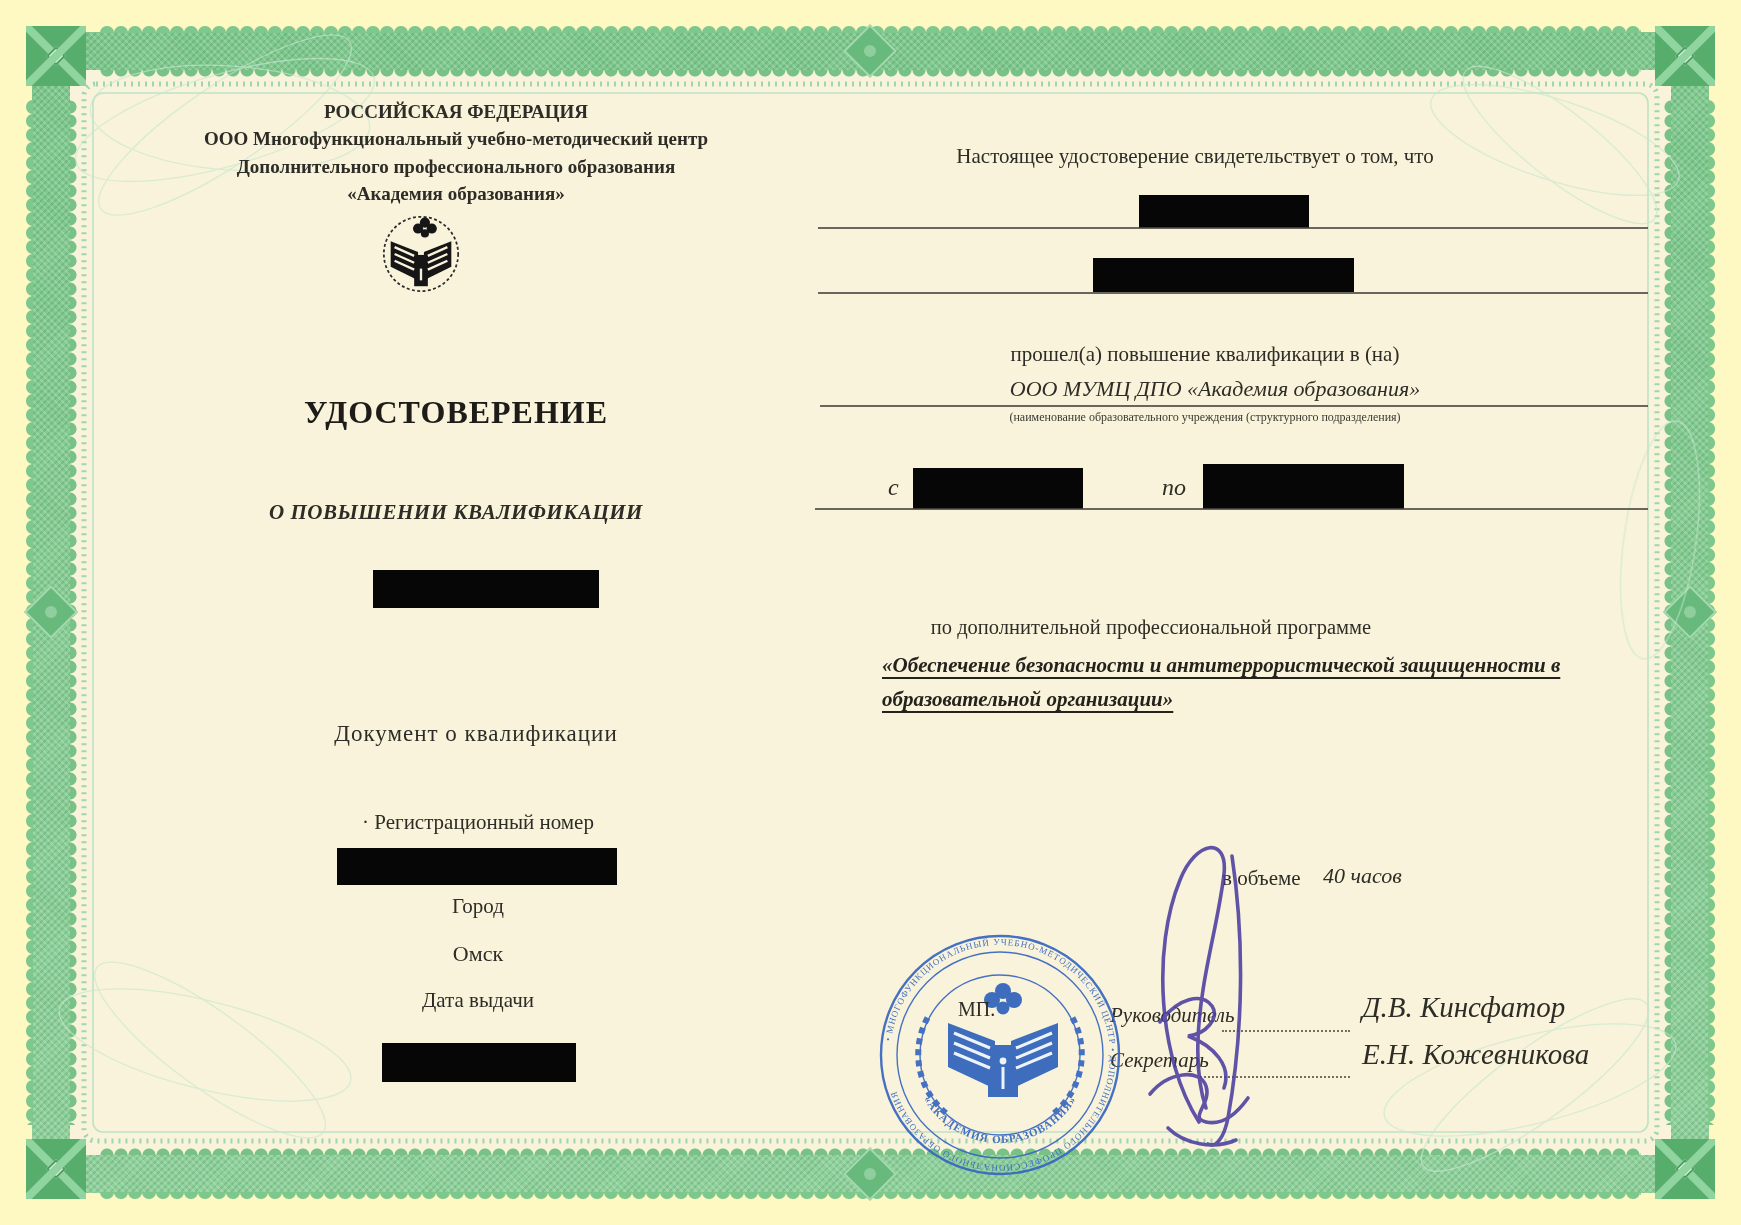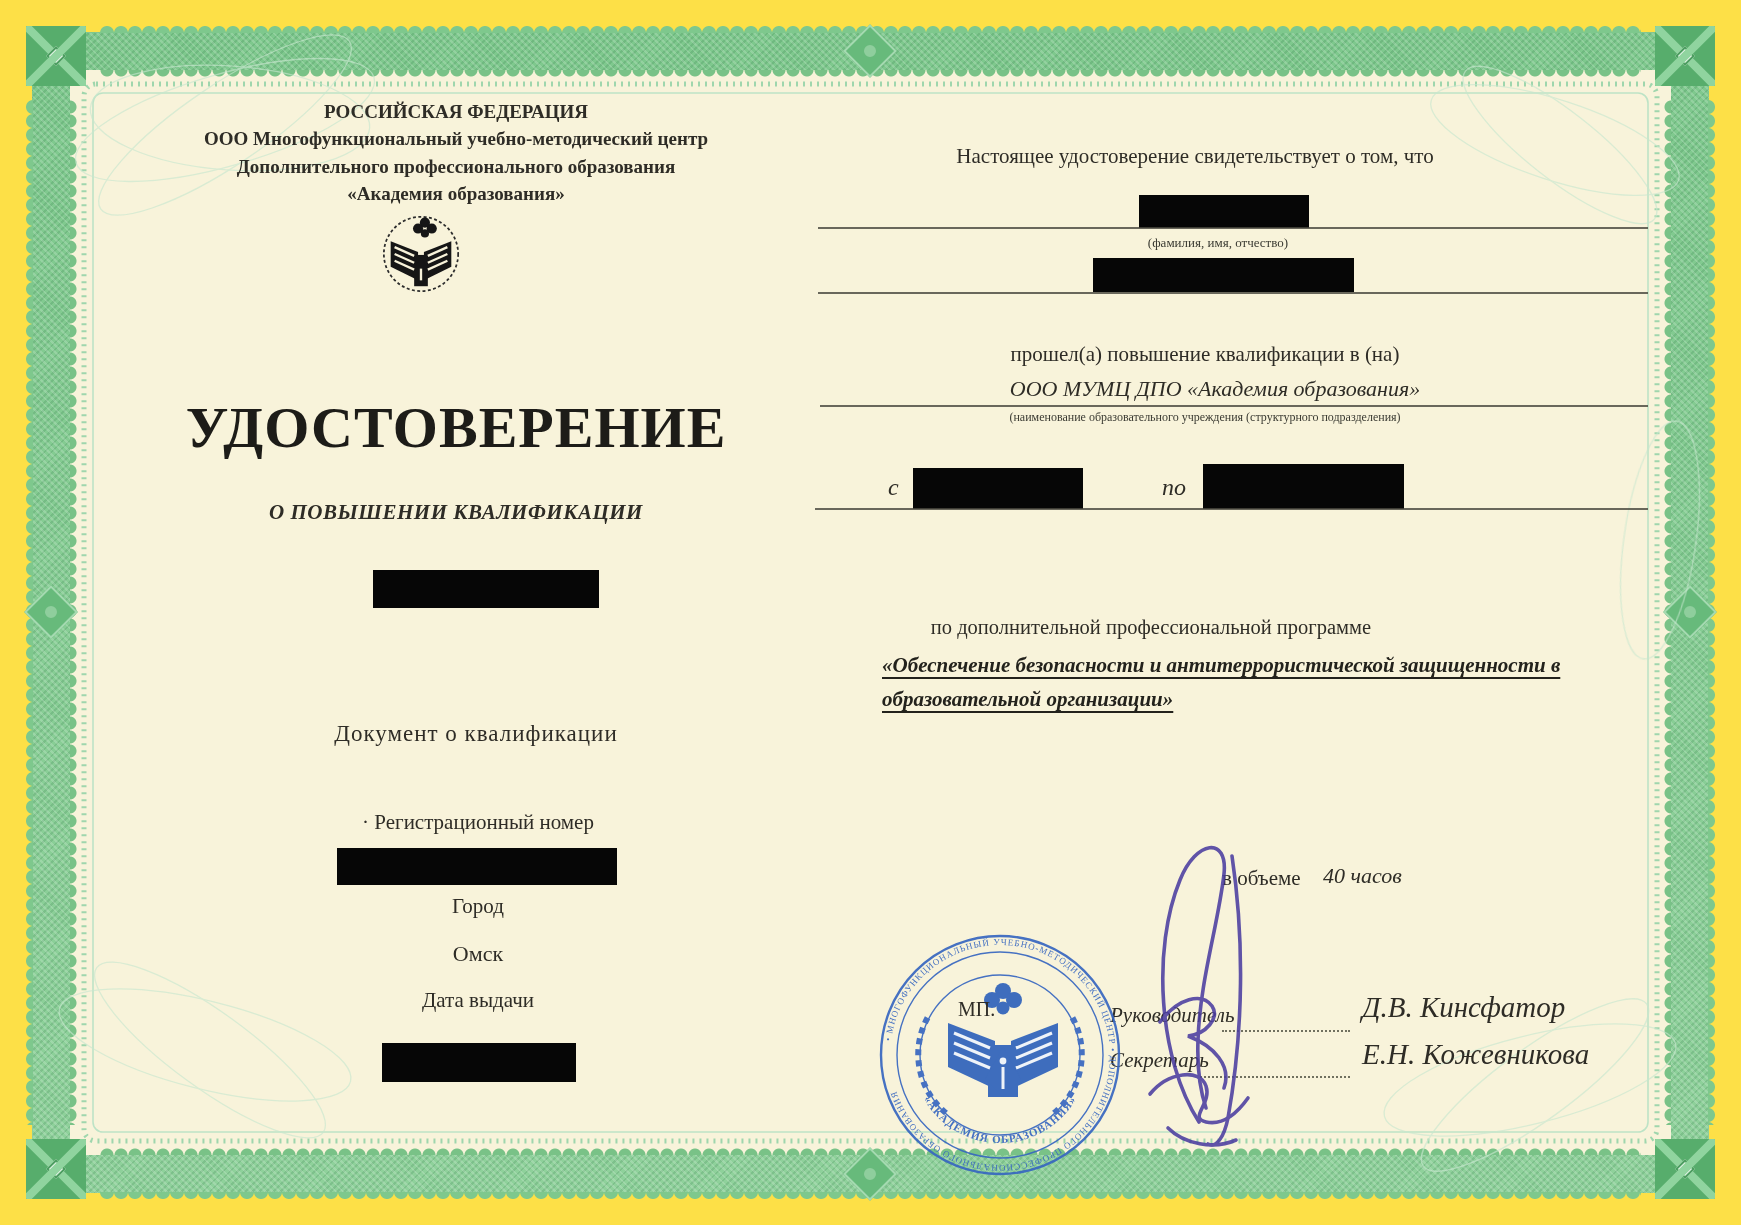--- a/index.html
+++ b/index.html
@@ -1,16 +1,16 @@
 <!DOCTYPE html>
 <html><head>
 <meta charset="utf-8">
 <style>
   html,body{margin:0;padding:0;background:#ffffff;}
-  .page{position:relative;width:1741px;height:1225px;background:#fde047;overflow:hidden;
+  .page{position:relative;width:1741px;height:1225px;background:#fef9c3;overflow:hidden;
         font-family:"Liberation Serif","DejaVu Serif",serif;color:#2e2c26;}
   .abs{position:absolute;}
 
   
   .band{position:absolute;inset:32px;background:
       repeating-linear-gradient(45deg, rgba(255,255,255,.16) 0 2px, transparent 2px 5px),
       repeating-linear-gradient(-45deg, rgba(20,90,45,.14) 0 2px, transparent 2px 5px),
       linear-gradient(#7ec88d,#8fd19b);}
   .hole{position:absolute;inset:70px;background:#f8f3da;}
   .sc{position:absolute;pointer-events:none;}
@@ -40,21 +40,21 @@
 
   .diamond{position:absolute;width:38px;height:38px;background:#67ba7b;transform:rotate(45deg);border:2px solid #a5dab1;box-sizing:border-box;}
   .diamond::after{content:"";position:absolute;left:11px;top:11px;width:12px;height:12px;background:#8fce9d;border-radius:50%;}
   .d-top{left:851px;top:32px;} .d-bottom{left:851px;top:1155px;} .d-left{left:32px;top:593px;} .d-right{left:1671px;top:593px;}
 
   .ropes,.guilloche,.sigsvg{position:absolute;left:0;top:0;pointer-events:none;}
 
   
   .ctr{text-align:center;}
   .hdr{font-weight:bold;font-size:19px;line-height:1.44;}
-  .title{font-weight:bold;font-size:58px;letter-spacing:1px;color:#1d1c18;}
+  .title{font-weight:bold;font-size:32px;letter-spacing:1px;color:#1d1c18;}
   .subtitle{font-weight:bold;font-size:21px;letter-spacing:.5px;}
   .doctype{font-size:23px;letter-spacing:1px;margin-top:41px;}
   .lbl21{font-size:21px;} .lbl22{font-size:22px;}
   .it{font-style:italic;}
   .small-cap{font-size:13px;color:#3a3a32;}
   .tiny-cap{font-size:12px;color:#3a3a32;}
   .rule{position:absolute;height:2px;background:#49483e;opacity:.82;}
   .dotrule{position:absolute;height:0;border-bottom:2px dotted #70705f;}
   .redact{position:absolute;background:#060606;}
   .prog{font-style:italic;font-size:21px;text-decoration:underline;text-decoration-thickness:1.5px;text-underline-offset:5px;color:#23221c;font-weight:bold;}
@@ -157,21 +157,20 @@
 
   <div class="abs ctr lbl21" style="left:172px;top:894px;width:612px;">Город</div>
   <div class="abs ctr lbl22" style="left:172px;top:941px;width:612px;">Омск</div>
   <div class="abs ctr lbl21" style="left:172px;top:988px;width:612px;">Дата выдачи</div>
   <div class="redact" style="left:382px;top:1043px;width:194px;height:39px;"></div>
 
   <div class="abs ctr lbl21" style="left:880px;top:144px;width:630px;">Настоящее удостоверение свидетельствует о том, что</div>
 
   <div class="redact" style="left:1139px;top:195px;width:170px;height:33px;"></div>
   <div class="rule" style="left:818px;top:227px;width:830px;"></div>
-  <div class="abs ctr small-cap" style="left:868px;top:235px;width:700px;">(фамилия, имя, отчество)</div>
 
   <div class="redact" style="left:1093px;top:258px;width:261px;height:34px;"></div>
   <div class="rule" style="left:818px;top:292px;width:830px;"></div>
 
   <div class="abs ctr lbl21" style="left:890px;top:342px;width:630px;">прошел(а) повышение квалификации в (на)</div>
   <div class="abs ctr it lbl22" style="left:890px;top:376px;width:650px;">ООО МУМЦ ДПО «Академия образования»</div>
   <div class="rule" style="left:820px;top:405px;width:828px;"></div>
   <div class="abs ctr tiny-cap" style="left:880px;top:410px;width:650px;">(наименование образовательного учреждения (структурного подразделения)</div>
 
   <div class="abs it" style="left:888px;top:474px;font-size:24px;">с</div>

